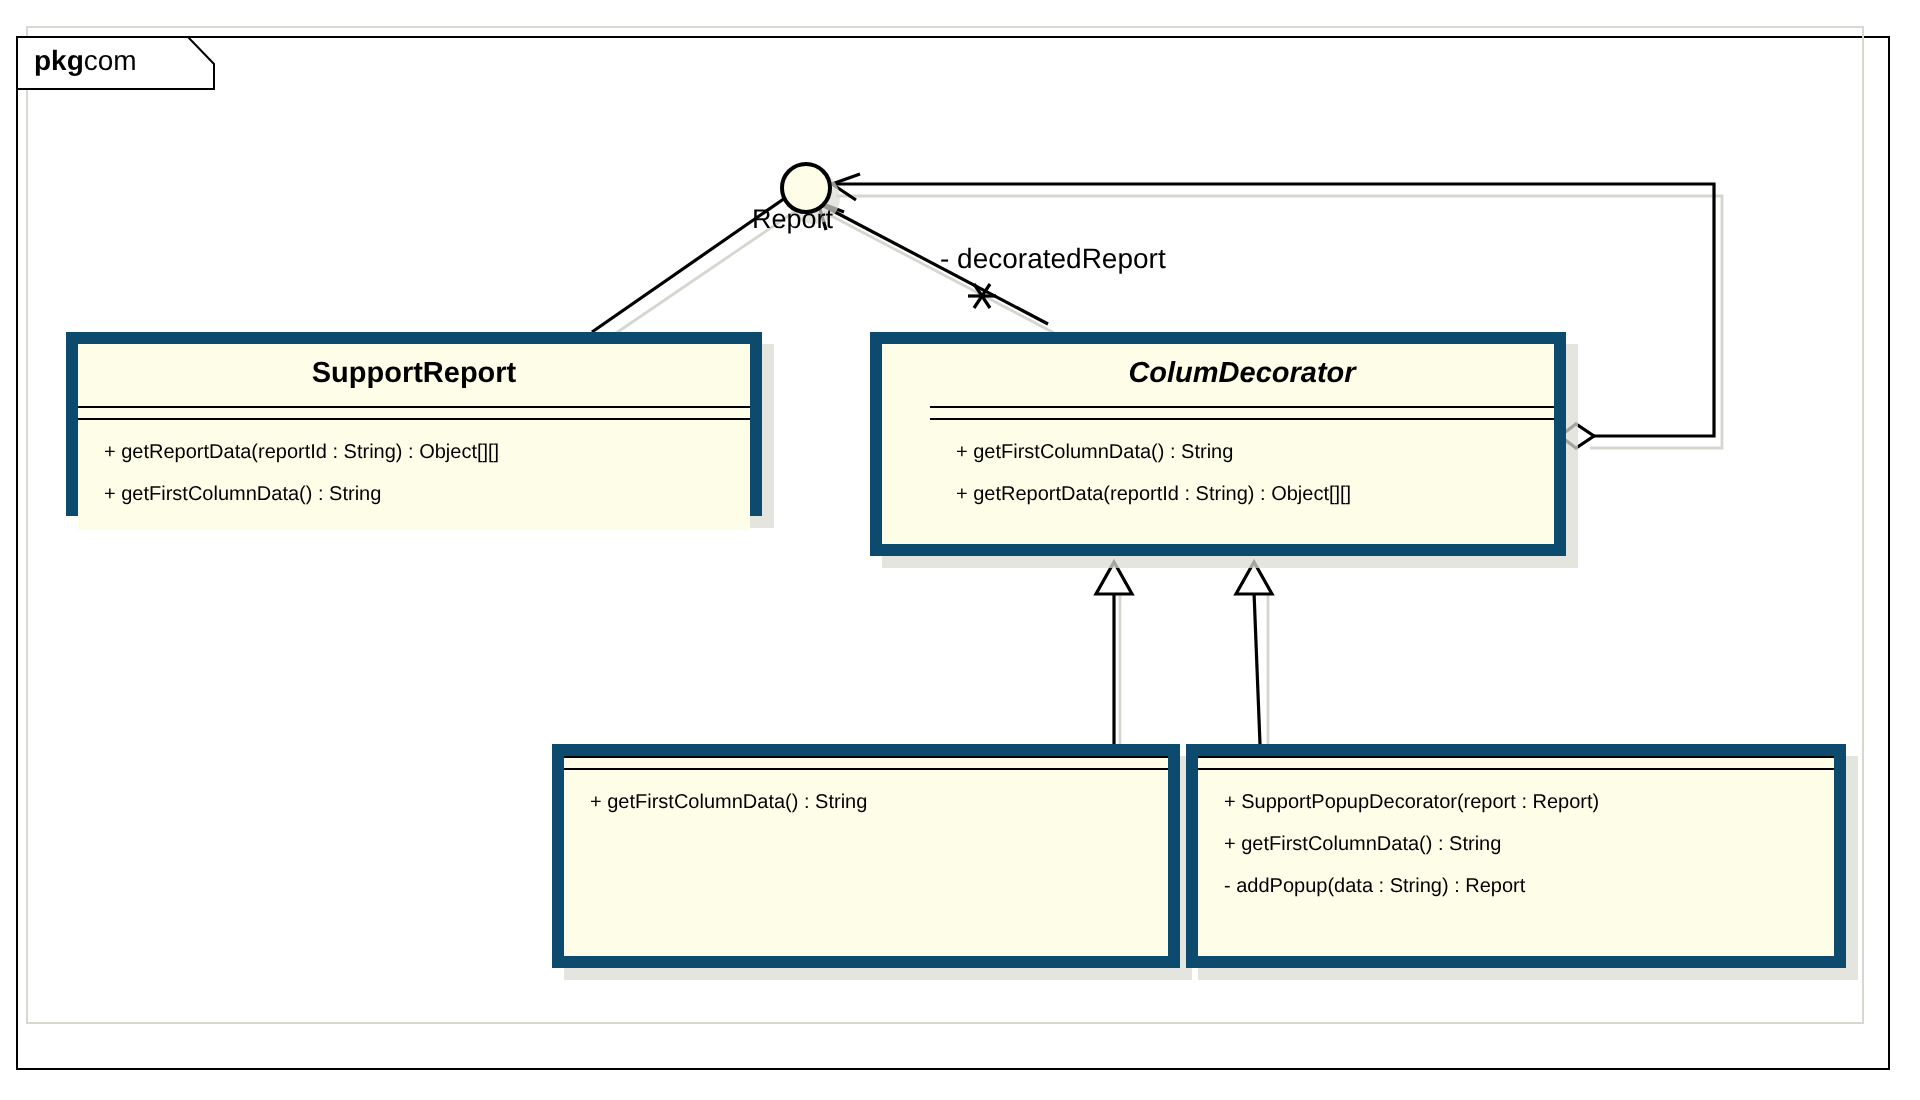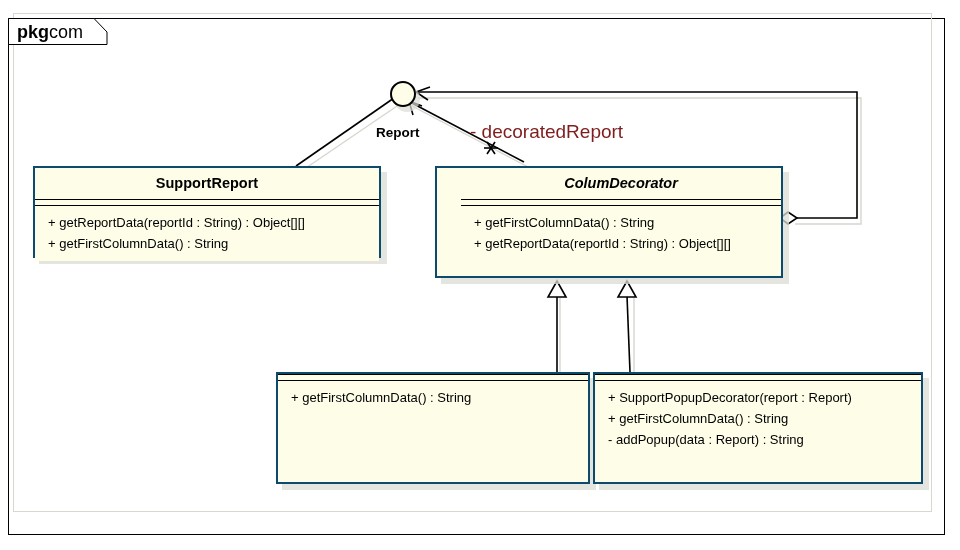--- a/index.html
+++ b/index.html
@@ -40,39 +40,39 @@
     position: absolute;
     left: 0;
     top: 0;
     width: 95px;
     height: 27px;
   }
   #pkg-tab-label {
     position: absolute;
     left: 17px;
     top: 22px;
-    font-size: 18px;
+    font-size: 14px;
     color: #000;
     white-space: nowrap;
     z-index: 6;
   }
   #pkg-tab-label .kw { font-weight: bold; }
 
   
   #links {
     position: absolute;
     left: 0; top: 0;
     width: 960px; height: 550px;
     pointer-events: none;
   }
 
   
   .umlclass {
     position: absolute;
-    border: 2px solid #0c4a6e;
+    border: 6px solid #0c4a6e;
     background: #fdfde8;
     box-sizing: border-box;
     z-index: 3;
   }
   .umlshadow {
     position: absolute;
     background: #dcdcd4;
     opacity: 0.75;
     z-index: 1;
   }
@@ -94,21 +94,21 @@
   }
   .cls-attrs {
     height: 5px;
     background: #fdfde8;
   }
   .cls-ops {
     padding: 6px 0 7px 0;
     background: #fdfde8;
   }
   .op {
-    font-size: 13px;
+    font-size: 10px;
     color: #000;
     padding: 1px 6px 1px 13px;
     white-space: nowrap;
     line-height: 19px;
   }
   #iface-circle {
     position: absolute;
     left: 390px;
     top: 81px;
     width: 26px;
@@ -126,33 +126,33 @@
     width: 26px;
     height: 26px;
     border-radius: 50%;
     background: #dcdcd4;
     opacity: 0.7;
     z-index: 2;
   }
   #iface-label {
     position: absolute;
     left: 376px;
-    top: 125px;
+    top: 102px;
     font-size: 13.5px;
-    font-weight: bold;
+    font-weight: normal;
     color: #000;
     white-space: nowrap;
     z-index: 6;
   }
   #assoc-label {
     position: absolute;
     left: 470px;
     top: 121px;
-    font-size: 19px;
-    color: #7f1d1d;
+    font-size: 14px;
+    color: #000000;
     white-space: nowrap;
     z-index: 6;
   }
   .edge-solid { stroke: #000; stroke-width: 1.6; fill: none; }
   .edge-shadow { stroke: #cfcfc6; stroke-width: 1.4; fill: none; opacity: .85; }
   .tri-fill { fill: #ffffff; stroke: #000; stroke-width: 1.6; }
   .dia-fill { fill: #ffffff; stroke: #000; stroke-width: 1.6; }
 </style>
 </head>
 <body>
@@ -238,17 +238,17 @@
   </div>
 
   <div class="umlshadow" style="left:599px;top:378px;width:330px;height:112px;"></div>
   <div class="umlclass" id="box-support-popup-decorator" style="left:593px;top:372px;width:330px;height:112px;">
     <div class="cls-sep"></div>
     <div class="cls-attrs"></div>
     <div class="cls-sep"></div>
     <div class="cls-ops">
       <div class="op">+ SupportPopupDecorator(report : Report)</div>
       <div class="op">+ getFirstColumnData() : String</div>
-      <div class="op">- addPopup(data : Report) : String</div>
+      <div class="op">- addPopup(data : String) : Report</div>
     </div>
   </div>
 
 </div>
 
 </body></html>

